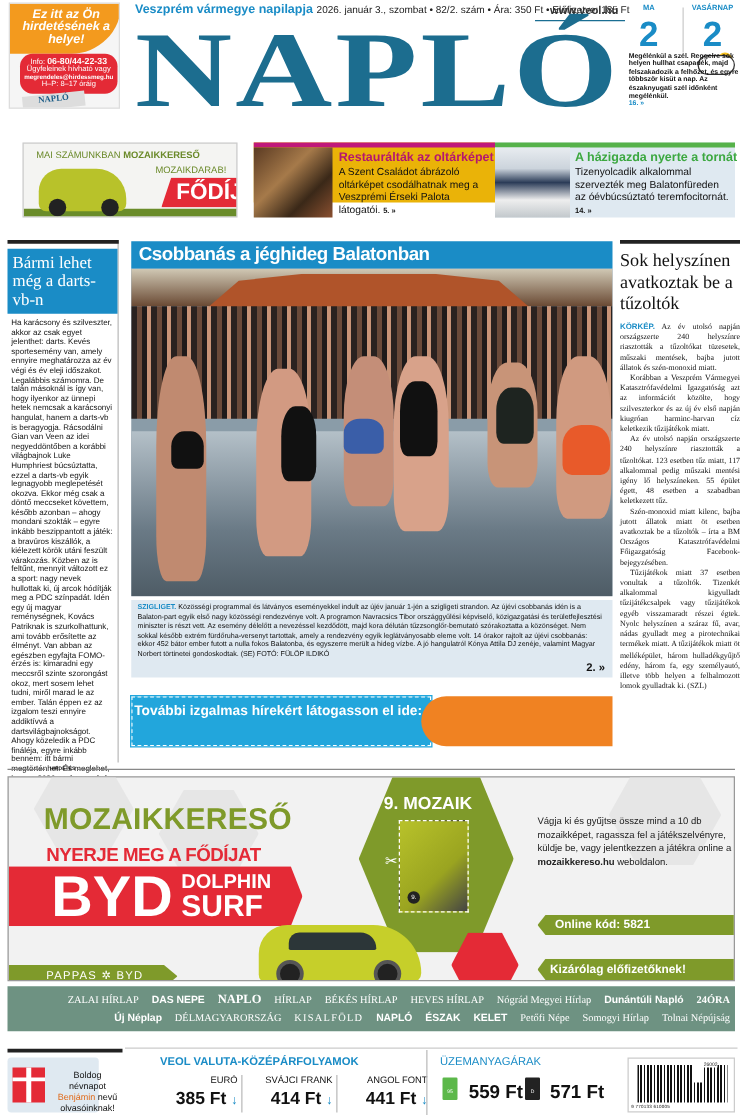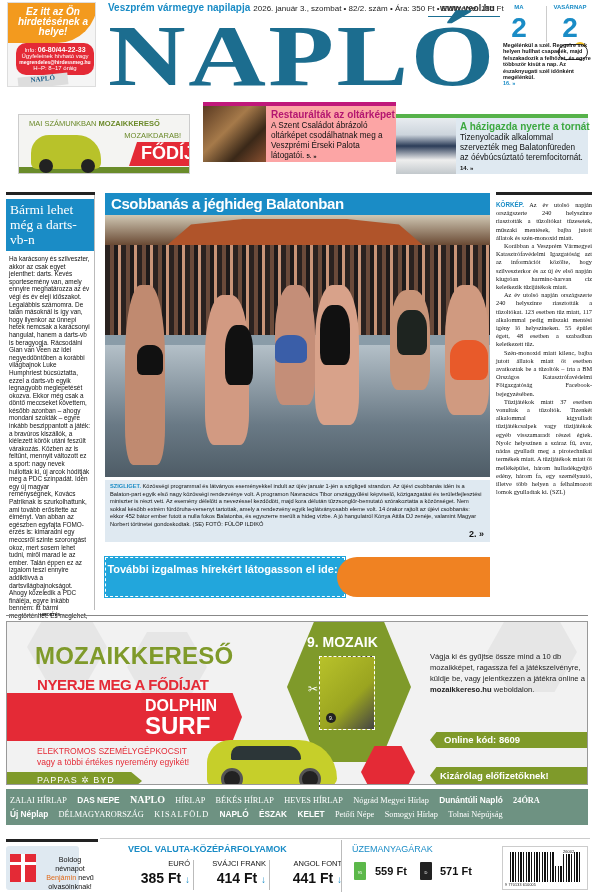--- a/index.html
+++ b/index.html
@@ -28,21 +28,21 @@
 
 .teaser1{left:18px;top:114px;width:172px;height:60px;border:1px solid #ccc;background:#f4f4f2;overflow:hidden}
 .teaser1 .l1{position:absolute;left:10px;top:4px;font-size:7.5px;color:#6b8a2a;white-space:nowrap}
 .teaser1 .l1 b{font-weight:900}
 .teaser1 .l2{position:absolute;right:8px;top:16px;font-size:7.5px;color:#6b8a2a}
 .teaser1 .car{position:absolute;left:12px;top:20px;width:70px;height:34px;background:#b8c22a;border-radius:18px 24px 6px 6px}
 .teaser1 .wheel{position:absolute;top:44px;width:14px;height:14px;border-radius:50%;background:#222}
 .teaser1 .banner{position:absolute;left:110px;top:27px;width:80px;height:24px;background:#e42a36;clip-path:polygon(10% 0,100% 0,100% 100%,0 100%)}
 .teaser1 .fodij{position:absolute;left:122px;top:28px;font-size:18px;font-weight:900;color:#fff}
 .teaser1 .ground{position:absolute;left:0;top:52px;width:190px;height:8px;background:#6a8c2a}
-.teaser2{left:203px;top:102px;width:193px;height:60px;background:#fca5a5;border-top:4px solid #c0187a}
+.teaser2{left:203px;top:114px;width:193px;height:48px;background:#eab308;border-top:4px solid #c0187a}
 .teaser3{left:396px;top:114px;width:192px;height:60px;background:#dfe9f1;border-top:4px solid #56b24a}
 .teaser-img{position:absolute;left:0;top:0;width:63px;height:56px}
 .teaser2 .teaser-img{background:linear-gradient(135deg,#5a3a22,#a67a4a 40%,#3a2818 70%,#8a5030)}
 .teaser3 .teaser-img{left:0;width:60px;background:linear-gradient(180deg,#e8ecf0 0,#ccd4dc 30%,#2b3c58 50%,#eee 75%,#c2c8cc)}
 .teaser-title{position:absolute;left:68px;top:3px;font-size:10px;font-weight:bold;white-space:nowrap}
 .teaser2 .teaser-title{color:#b41670}
 .teaser3 .teaser-title{color:#3ca840;left:64px}
 .teaser-body{position:absolute;left:68px;top:15px;width:124px;font-size:8.2px;line-height:10px;color:#111}
 .teaser3 .teaser-body{left:64px}
 .teaser-body .pg{font-size:6px;font-weight:bold}
@@ -100,21 +100,21 @@
 .bigad .redhex{position:absolute;left:354px;top:124px;width:54px;height:52px;background:#e42a36;clip-path:polygon(25% 0,75% 0,100% 50%,75% 100%,25% 100%,0 50%)}
 .bigad .mozaik9{position:absolute;left:300px;top:12px;font-size:14px;font-weight:900;color:#fff}
 .bigad .tile{position:absolute;left:312px;top:34px;width:56px;height:74px;border:1px dashed #fff;background:linear-gradient(135deg,#b8c22a,#9aa420 60%,#444)}
 .bigad .tile .n{position:absolute;left:6px;bottom:6px;width:10px;height:10px;border-radius:50%;background:#222;color:#fff;font-size:5px;text-align:center;line-height:10px}
 .bigad .scissors{position:absolute;left:301px;top:60px;color:#fff;font-size:12px}
 .bigad .desc{position:absolute;left:423px;top:29px;width:160px;font-size:7.6px;line-height:11px;color:#222}
 .bigad .code{position:absolute;left:423px;top:110px;width:160px;height:16px;background:#7f9a2a;clip-path:polygon(4% 0,100% 0,100% 100%,4% 100%,0 50%);color:#fff;font-weight:bold;font-size:9.5px;line-height:16px;padding-left:14px}
 .bigad .excl{position:absolute;left:423px;top:145px;width:160px;height:17px;background:#7f9a2a;clip-path:polygon(4% 0,100% 0,100% 100%,4% 100%,0 50%);color:#fff;font-weight:bold;font-size:9.5px;line-height:17px;padding-left:10px}
 
 .strip{left:6px;top:789px;width:582px;height:36px;background:#6e9282}
-.strip .row{position:absolute;left:0;width:582px;text-align:left;white-space:nowrap;color:#fff;font-size:8.3px}
+.strip .row{position:absolute;left:0;width:582px;text-align:right;white-space:nowrap;color:#fff;font-size:8.3px}
 .strip .row span{margin:0 4px}
 .serif{font-family:"Liberation Serif",serif}
 
 .botbar{left:6px;top:839px;width:92px;height:3px;background:#222}
 .nevnap{left:6px;top:846px;width:73px;height:44px;background:#dfe9f1;border-radius:3px}
 .nevnap .gift{position:absolute;left:4px;top:8px;width:26px;height:28px;background:#e42a36}
 .nevnap .gift:before{content:"";position:absolute;left:11px;top:0;width:4px;height:28px;background:#fff}
 .nevnap .gift:after{content:"";position:absolute;left:0;top:8px;width:26px;height:3px;background:#fff}
 .nevnap .txt{position:absolute;left:38px;top:9px;width:52px;font-size:7.2px;line-height:9px;text-align:center;color:#111}
 .nevnap .name{color:#e06a1a}
@@ -124,21 +124,21 @@
 .fx .col .lbl{font-size:7.5px;color:#111}
 .fx .col .val{font-size:14px;font-weight:900;color:#111;margin-top:2px;white-space:nowrap}
 .fx .col .arr{color:#1a8cc6;font-size:10px;font-weight:normal}
 .fx .sep{position:absolute;top:16px;width:1px;height:30px;background:#bbb}
 .fxline{left:341px;top:840px;width:1px;height:52px;background:#bbb}
 .topline{left:100px;top:838px;width:490px;height:1px;background:#ccc}
 .fuel{left:350px;top:844px;width:140px;height:48px}
 .fuel .title{position:absolute;left:2px;top:0;font-size:9px;font-weight:normal;color:#1a8cc6}
 .fuel .pump{position:absolute;top:18px;width:12px;height:18px;border-radius:1px}
 .fuel .pump span{display:block;color:#fff;font-size:4px;text-align:center;margin-top:8px}
-.fuel .price{position:absolute;top:21px;font-size:11px;font-weight:900;color:#111}
+.fuel .price{position:absolute;top:21px;font-size:15px;font-weight:900;color:#111}
 .barcode{left:502px;top:846px;width:86px;height:44px;border:1px solid #ccc;background:#fff}
 .barcode .bars{position:absolute;left:7px;top:5px;width:72px;height:30px;background:repeating-linear-gradient(90deg,#111 0 1px,#fff 1px 2px,#111 2px 4px,#fff 4px 5px,#111 5px 6px,#fff 6px 8px)}
 .barcode .gap{position:absolute;left:52px;top:5px;width:7px;height:14px;background:#fff}
 .barcode .issue{position:absolute;left:60px;top:2px;font-size:4px;background:#fff}
 .barcode .digits{position:absolute;left:2px;top:36px;font-size:3.6px;letter-spacing:0.2px}
 </style>
 </head>
 <body>
 
 <div class="abs hdr-ad">
@@ -233,20 +233,21 @@
 </div>
 
 <div class="abs veol">
   <div class="blue"></div>
   <div class="txt">További izgalmas hírekért látogasson el ide:</div>
   <div class="orange"></div>
 </div>
 
 <div class="abs rcol">
   <div class="bar"></div>
+  <div class="head">Sok helyszínen avatkoztak be a tűzoltók</div>
   <div class="body">
     <p><span class="kicker">KÖRKÉP.</span> <span>Az év utolsó napján országszerte 240 helyszínre riasztották a tűzoltókat tüzesetek, műszaki mentések, bajba jutott állatok és szén-monoxid miatt.</span></p>
     <p>Korábban a Veszprém Vármegyei Katasztrófavédelmi Igazgatóság azt az információt közölte, hogy szilveszterkor és az új év első napján kiugróan harminc-harvan cíz keletkezik tűzijátékok miatt.</p>
     <p>Az év utolsó napján országszerte 240 helyszínre riasztották a tűzoltókat. 123 esetben tűz miatt, 117 alkalommal pedig műszaki mentési igény lő helyszíneken. 55 épület égett, 48 esetben a szabadban keletkezett tűz.</p>
     <p>Szén-monoxid miatt kilenc, bajba jutott állatok miatt öt esetben avatkoztak be a tűzoltók – írta a BM Országos Katasztrófavédelmi Főigazgatóság Facebook-bejegyzésében.</p>
     <p>Tűzijátékok miatt 37 esetben vonultak a tűzoltók. Tizenkét alkalommal kigyulladt tűzijátékcsalpek vagy tűzijátékok egyéb visszamaradt részei égtek. Nyolc helyszínen a száraz fű, avar, nádas gyulladt meg a pirotechnikai termékek miatt. A tűzijátékok miatt öt melléképület, három hulladékgyűjtő edény, három fa, egy személyautó, illetve több helyen a felhalmozott lomok gyulladtak ki. (SZL)</p>
   </div>
 </div>
 
 <div class="abs hirdetes-label">
@@ -255,44 +256,44 @@
   <div class="ln" style="left:62px;width:526px"></div>
 </div>
 
 <div class="abs bigad">
   <div class="hex" style="left:20px;top:-10px;width:80px;height:70px"></div>
   <div class="hex" style="left:120px;top:10px;width:80px;height:70px"></div>
   <div class="hex" style="left:480px;top:-10px;width:90px;height:80px"></div>
   <div class="mk">MOZAIKKERESŐ</div>
   <div class="nyerje">NYERJE MEG A FŐDÍJAT</div>
   <div class="redbar"></div>
+  <div class="byd">BYD</div>
   <div class="dolphin">DOLPHIN</div>
   <div class="surf">SURF</div>
-  <div class="elek" style="width:170px">ELEKTROMOS SZEMÉLYGÉPKOCSIT vagy a többi értékes nyeremény egyikét!</div>
   <div class="pappas">
       <span>PAPPAS ✲  BYD</span>
     </div>
   <div class="greenhex"></div>
   <div class="redhex"></div>
   <div class="car">
     <div class="win"></div>
     <div class="wh" style="left:14px"></div>
     <div class="wh" style="left:92px"></div>
   </div>
   <div class="mozaik9">9. MOZAIK</div>
   <div class="scissors">✂</div>
   <div class="tile">
       <div class="n">9.</div>
     </div>
   <div class="desc">
     <span>Vágja ki és gyűjtse össze mind a 10 db mozaikképet, ragassza fel a játékszelvényre, küldje be, vagy jelentkezzen a játékra online a</span>
     <b>mozaikkereso.hu</b>
     <span>weboldalon.</span>
   </div>
-  <div class="code">Online kód: 8609</div>
+  <div class="code">Online kód: 5821</div>
   <div class="excl">Kizárólag előfizetőknek!</div>
 </div>
 
 <div class="abs strip">
   <div class="row" style="top:5px">
     <span class="serif">ZALAI HÍRLAP</span>
     <span style="font-weight:bold">DAS NEPE</span>
     <span class="serif" style="font-weight:bold;font-size:10px">NAPLO</span>
     <span class="serif">HÍRLAP</span>
     <span class="serif">BÉKÉS HÍRLAP</span>

